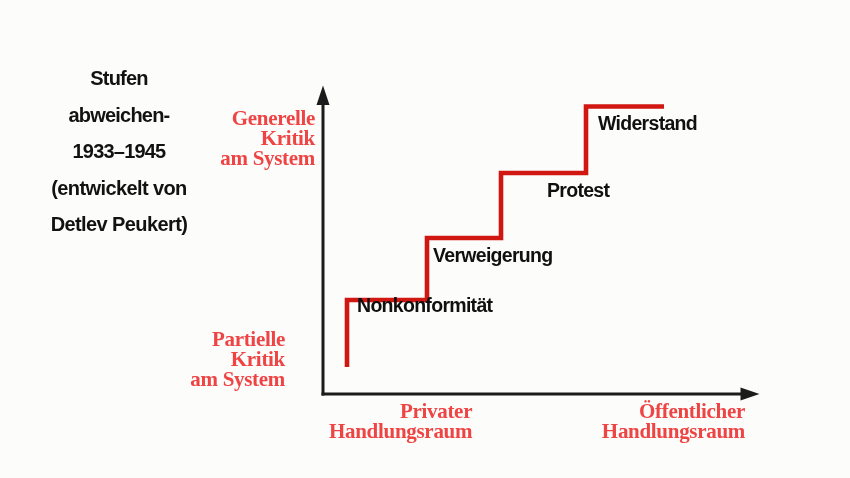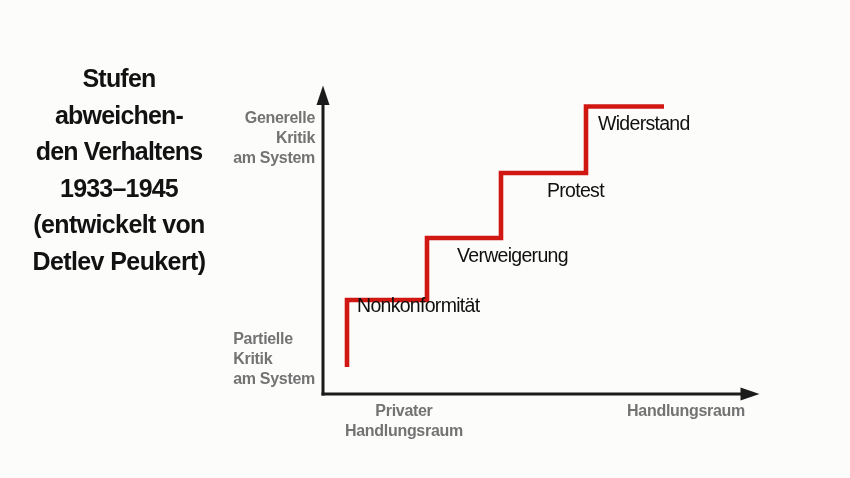--- a/index.html
+++ b/index.html
@@ -13,67 +13,67 @@
     overflow: hidden;
   }
 
   
   .title-block {
     position: absolute;
     left: 12px;
     top: 60px;
     width: 214px;
     text-align: center;
-    font-size: 25px;
+    font-size: 20px;
     line-height: 36.5px;
     font-weight: 700;
     letter-spacing: -0.8px;
     color: #121212;
   }
   .title-block .light { font-weight: 700; letter-spacing: -0.6px; }
 
   
   .axis-label {
     position: absolute;
-    font-size: 16px;
+    font-size: 21px;
     font-weight: 700;
     line-height: 20px;
     letter-spacing: -0.3px;
-    color: #737373;
+    color: #ef4444;
+    font-family: Liberation Serif, serif;
   }
   .ylab-top    { right: 535px; top: 108px; text-align: right; }
-  .ylab-bottom { right: 535px; top: 329px; }
-  .xlab-left   { left: 345px;  top: 401px; text-align: center; }
+  .ylab-bottom { right: 565px; top: 329px; text-align: right; }
+  .xlab-left   { left: 329px;  top: 401px; text-align: right; }
   .xlab-right  { right: 105px; top: 401px; text-align: right; }
 
   
   .step-label {
     position: absolute;
     font-size: 19.5px;
-    font-weight: 400;
+    font-weight: 700;
     letter-spacing: -0.7px;
     color: #101010;
     white-space: nowrap;
   }
   .step-0 { left: 357px; top: 294px; }
-  .step-1 { left: 433px; top: 244px; margin-left: 24px; }
+  .step-1 { left: 433px; top: 244px; }
   .step-2 { left: 511px; top: 179px; margin-left: 36px; }
   .step-3 { left: 598px; top: 112px; }
 
   svg.plot { position: absolute; left: 0; top: 0; }
 </style>
 </head>
 <body>
 
 <div class="stage">
 
   <div class="title-block">
     <div>Stufen</div>
     <div>abweichen-</div>
-    <div>den Verhaltens</div>
     <div>1933–1945</div>
     <div class="light">(entwickelt von</div>
     <div class="light">Detlev Peukert)</div>
   </div>
 
   <svg class="plot" width="850" height="478" viewBox="0 0 850 478">
 
     <line x1="323" y1="101" x2="323" y2="395.5" stroke-width="3" stroke="#1b1b1b"></line>
     <polygon points="323,85.5 316.5,105 329.5,105" fill="#1b1b1b"></polygon>
 
@@ -92,20 +92,21 @@
     <div>Partielle</div>
     <div>Kritik</div>
     <div>am System</div>
   </div>
 
   <div class="axis-label xlab-left">
     <div>Privater</div>
     <div>Handlungsraum</div>
   </div>
   <div class="axis-label xlab-right">
+    <div>Öffentlicher</div>
     <div>Handlungsraum</div>
   </div>
 
   <div class="step-label step-0">Nonkonformität</div>
   <div class="step-label step-1">Verweigerung</div>
   <div class="step-label step-2">Protest</div>
   <div class="step-label step-3">Widerstand</div>
 
 </div>
 

